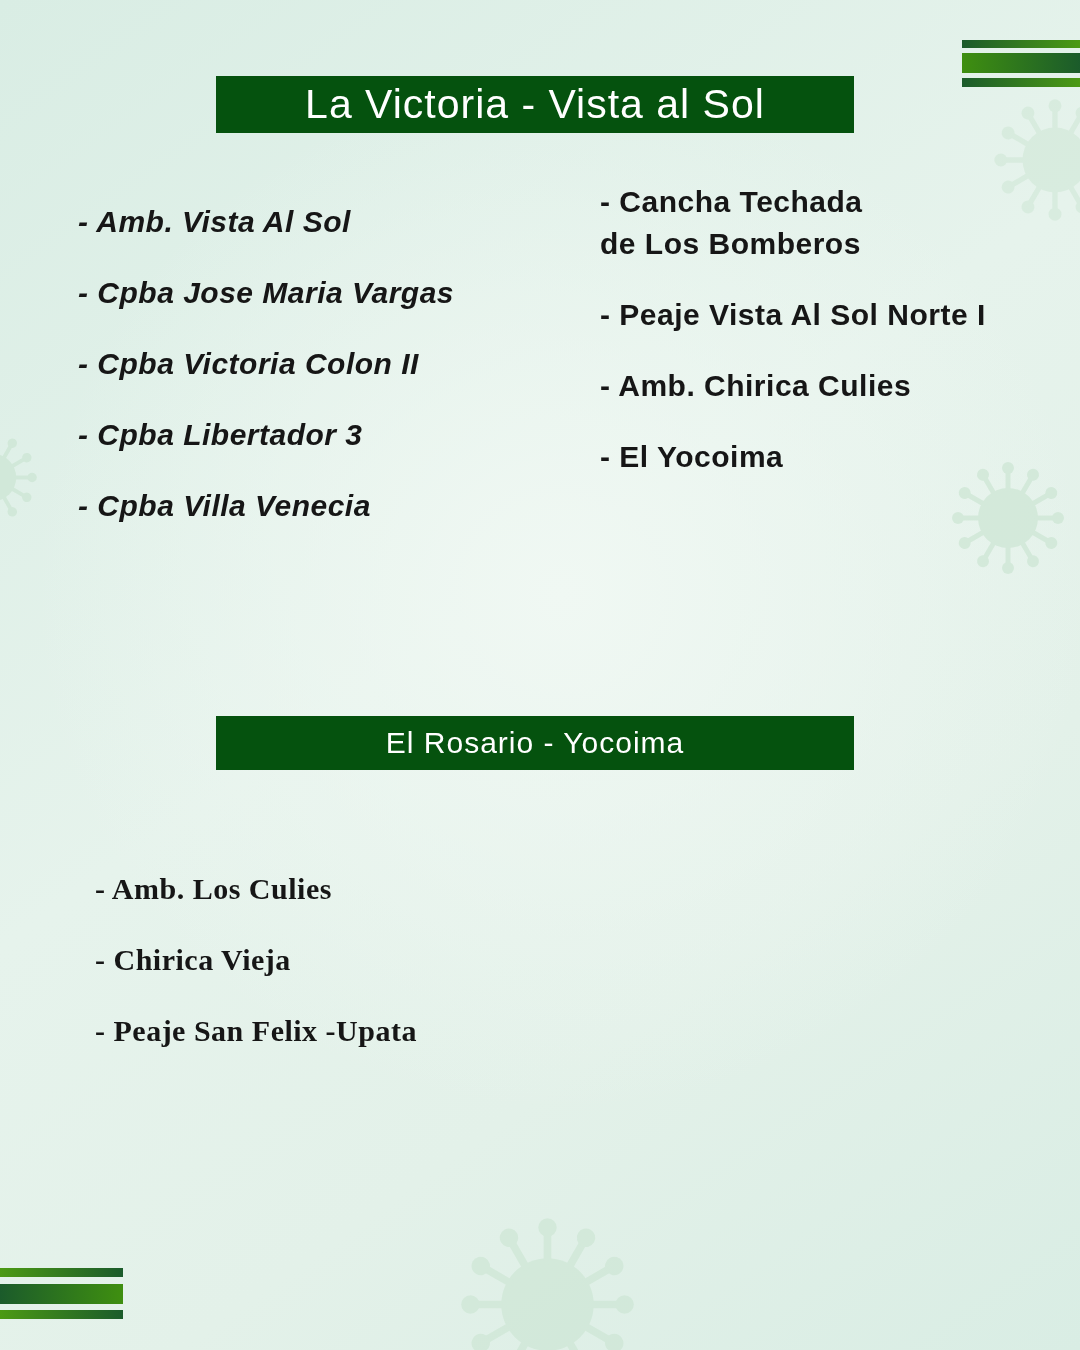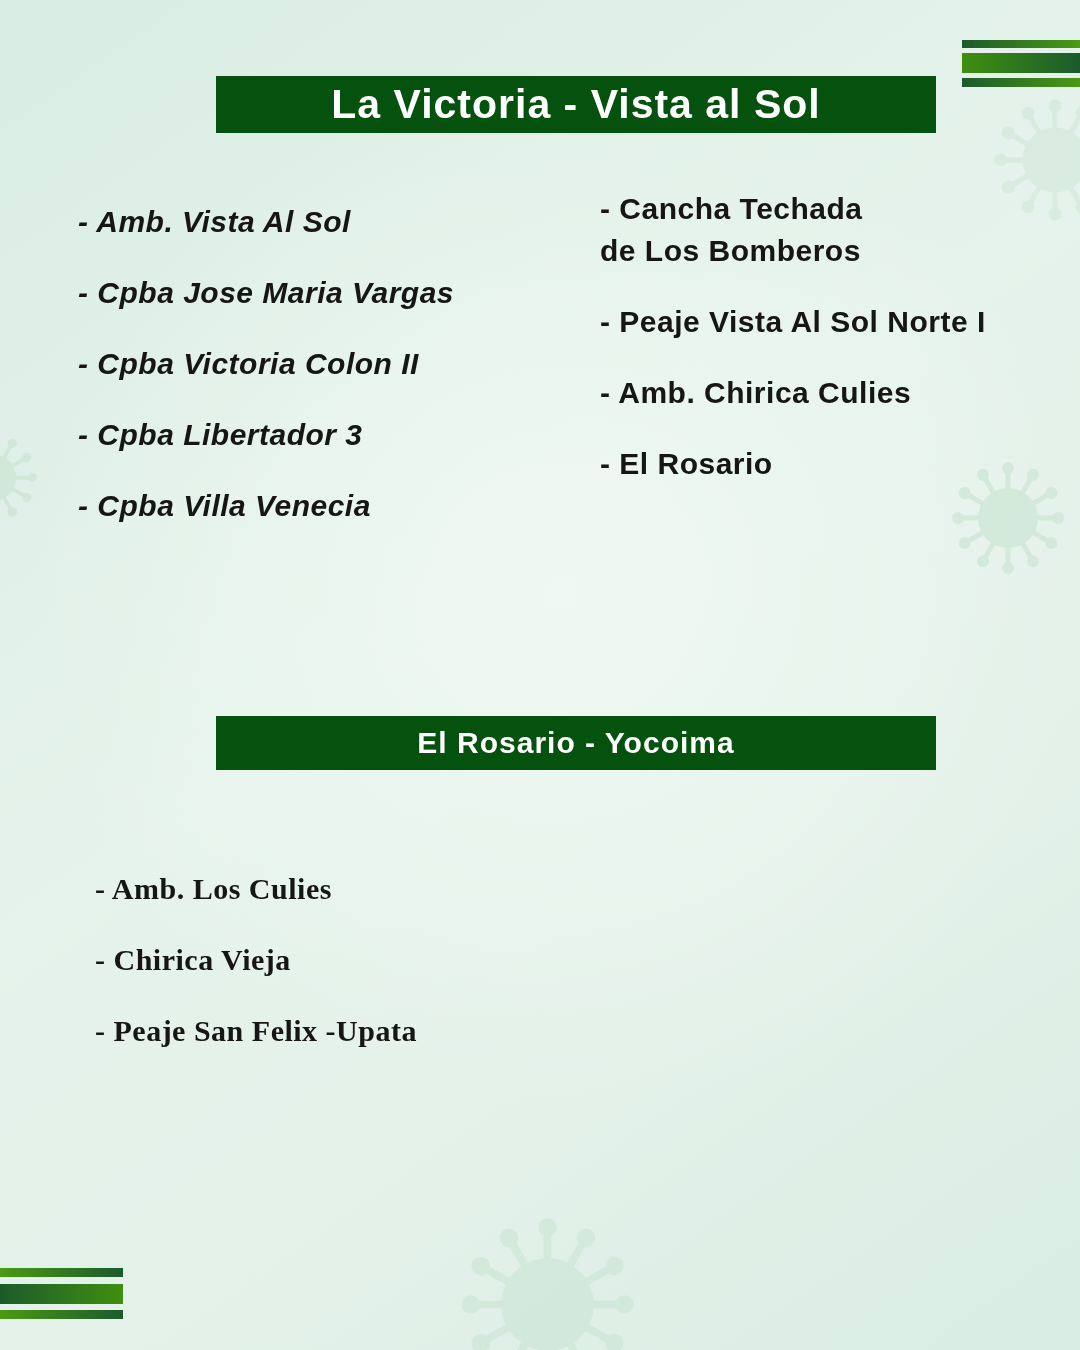--- a/index.html
+++ b/index.html
@@ -29,39 +29,39 @@
   .tr{left:962px;width:118px;}
   .tr.b1{top:40px;height:8px; background:linear-gradient(to right,var(--stripe-dark),var(--stripe-light));}
   .tr.b2{top:53px;height:20px;background:linear-gradient(to right,var(--stripe-mid),var(--stripe-dark));}
   .tr.b3{top:78px;height:9px; background:linear-gradient(to right,var(--stripe-dark),var(--stripe-light));}
   .bl{left:0;width:123px;}
   .bl.b1{top:1268px;height:9px; background:linear-gradient(to right,var(--stripe-light),var(--stripe-dark));}
   .bl.b2{top:1284px;height:20px;background:linear-gradient(to right,var(--stripe-dark),var(--stripe-mid));}
   .bl.b3{top:1310px;height:9px; background:linear-gradient(to right,var(--stripe-light),var(--stripe-dark));}
   
   .banner{
-    position:absolute;left:216px;width:720px;
+    position:absolute;left:216px;width:638px;
     background:var(--banner-green);
     color:var(--banner-text);
-    font-weight:bold;text-align:center;
+    font-weight:normal;text-align:center;
     letter-spacing:1px;
   }
   .banner-1{top:76px;height:57px;line-height:57px;font-size:41px;}
   .banner-2{top:716px;height:54px;line-height:54px;font-size:30px;}
   
   .col{position:absolute;}
   .col .item{
     font-size:30px;line-height:42px;font-weight:bold;
     color:var(--item-text);
     letter-spacing:.5px;
     white-space:pre-line;
     margin-bottom:29px;
   }
   .col-s1-left {left:78px; top:201px;width:470px;font-style:italic;}
-  .col-s1-right{left:600px;top:188px;width:450px;}
+  .col-s1-right{left:600px;top:181px;width:450px;}
   .col-s2      {left:95px; top:868px;width:720px;font-family:Liberation Serif, serif;}
   
   .virus{position:absolute;fill:var(--watermark-green);}
   .v-right-mid {left:948px;top:458px;width:120px;height:120px;opacity:.62;}
   .v-top-right {left:990px;top:95px; width:130px;height:130px;opacity:.45;}
   .v-bottom    {left:455px;top:1212px;width:185px;height:185px;opacity:.55;}
   .v-left-edge {left:-55px;top:430px;width:95px; height:95px; opacity:.62;}
 </style>
 </head>
 <body>
@@ -155,21 +155,21 @@
     <p class="item">- Cpba Victoria Colon II</p>
     <p class="item">- Cpba Libertador 3</p>
     <p class="item">- Cpba Villa Venecia</p>
   </div>
 
   <div class="col col-s1-right">
     <p class="item">- Cancha Techada
 de Los Bomberos</p>
     <p class="item">- Peaje Vista Al Sol Norte I</p>
     <p class="item">- Amb. Chirica Culies</p>
-    <p class="item">- El Rosario</p>
+    <p class="item">- El Yocoima</p>
   </div>
 
   <div class="banner banner-2">
     <span>El Rosario - Yocoima</span>
   </div>
 
   <div class="col col-s2">
     <p class="item">- Amb. Los Culies</p>
     <p class="item">- Chirica Vieja</p>
     <p class="item">- Peaje San Felix -Upata</p>

